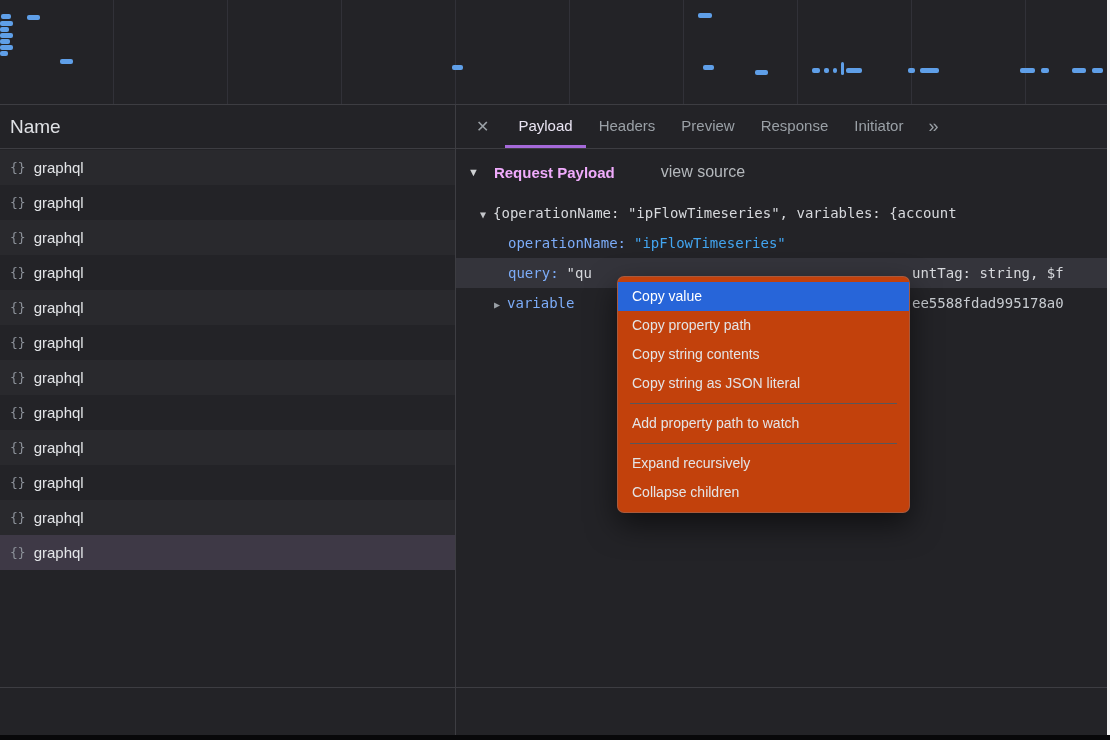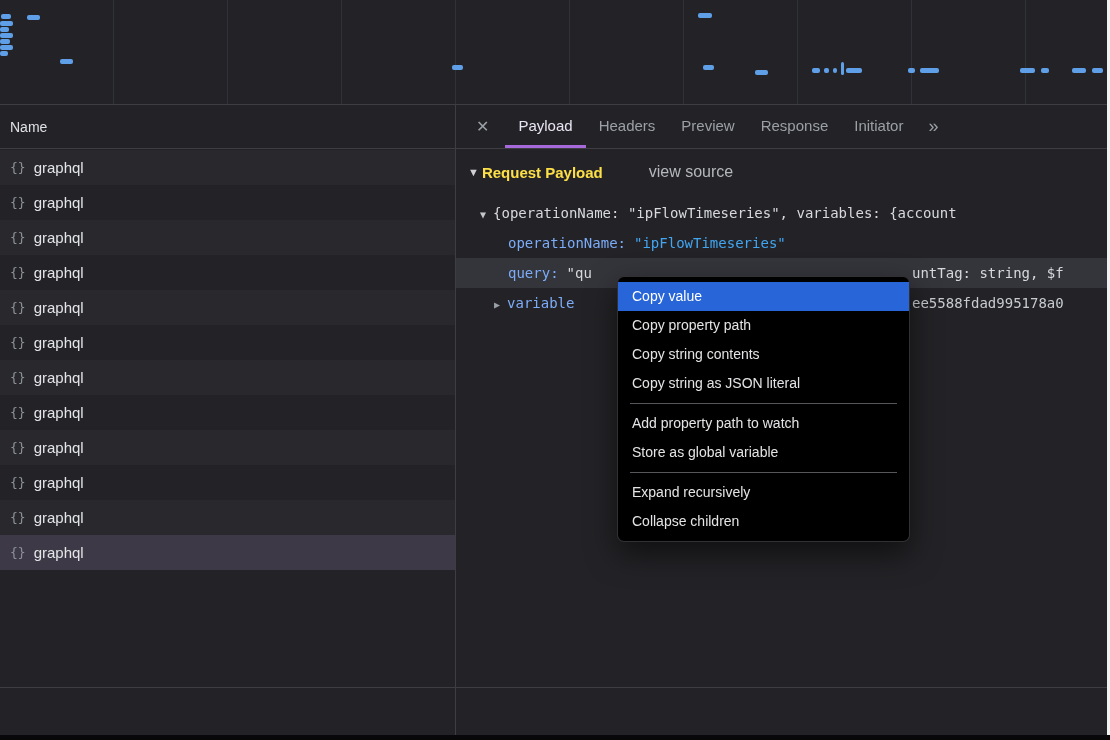--- a/index.html
+++ b/index.html
@@ -7,21 +7,21 @@
     position:relative;width:1110px;height:740px;background:#232327;
     overflow:hidden;font-family:"Liberation Sans",sans-serif;color:#e8eaed;
     -webkit-font-smoothing:antialiased;
   }
   
   .overview{position:absolute;left:0;top:0;width:1107px;height:104px;border-bottom:1px solid var(--divider,#3d3d42);background:#232327;}
   .gridline{position:absolute;top:0;bottom:0;width:1px;background:#313138;}
   .ov-bar{position:absolute;border-radius:2px;background:var(--bar,#5f9fe8);}
   
   .name-header{position:absolute;left:0;top:105px;width:455px;height:44px;box-sizing:border-box;
-    border-bottom:1px solid var(--divider,#3d3d42);display:flex;align-items:center;padding-left:10px;font-size:14px;color:#dfe1e5;}
+    border-bottom:1px solid var(--divider,#3d3d42);display:flex;align-items:center;padding-left:10px;font-size:19px;color:#dfe1e5;}
   .tabs{position:absolute;left:456px;top:105px;right:3px;height:44px;box-sizing:border-box;
     border-bottom:1px solid var(--divider,#3d3d42);display:flex;align-items:stretch;}
   .close-x{display:flex;align-items:center;padding:0 16px 0 20px;color:#9aa0a6;font-size:16px;cursor:default;}
   .tab{display:flex;align-items:center;padding:0 13px;font-size:15px;color:#9aa0a6;
     box-sizing:border-box;border-bottom:3px solid transparent;cursor:default;}
   .tab.active{color:#e9e4f2;border-bottom-color:var(--accent,#a569d9);}
   .more-tabs{display:flex;align-items:center;padding:0 12px;color:#9aa0a6;font-size:18px;letter-spacing:-2px;}
   
   .request-list{position:absolute;left:0;top:150px;width:455px;}
   .req-row{height:35px;display:flex;align-items:center;padding-left:10px;box-sizing:border-box;font-size:15px;color:#e3e5e8;}
@@ -30,38 +30,38 @@
   .req-icon{font-family:"DejaVu Sans Mono",monospace;color:#8d929a;font-size:13px;margin-right:8px;}
   
   .v-divider{position:absolute;left:455px;top:105px;bottom:5px;width:1px;background:var(--divider,#3d3d42);}
   .h-divider{position:absolute;left:0;right:3px;top:687px;height:1px;background:var(--divider,#3d3d42);}
   .white-edge{position:absolute;right:0;top:0;bottom:5px;width:3px;background:#f2f2f2;}
   .bottom-bar{position:absolute;left:0;right:0;bottom:0;height:5px;background:#08080a;}
   
   .detail{position:absolute;left:456px;top:150px;right:3px;bottom:5px;overflow:hidden;}
   .payload-header{display:flex;align-items:center;height:44px;padding-left:12px;}
   .ph-tri{color:#cfd1d4;font-size:11px;margin-right:3px;}
-  .ph-title{font-weight:700;font-size:15px;color:#fde047;}
+  .ph-title{font-weight:700;font-size:15px;color:#f0abfc;margin-left:12px;}
   .view-source{margin-left:46px;font-size:16px;color:#b4b8bc;}
   .tree{position:relative;font-family:"DejaVu Sans Mono",monospace;font-size:14px;padding-top:4px;}
   .tree-row{position:relative;height:30px;line-height:30px;white-space:nowrap;}
   .tree-row.hl{background:#34343b;}
   .tri-open{color:#c4c6ca;font-size:10px;margin-right:7px;}
   .tri-closed{color:#9aa0a6;font-size:10px;margin-right:7px;}
   .indent1{padding-left:24px;}
   .indent2{padding-left:52px;}
   .indent3{padding-left:38px;}
   .k{color:var(--key,#7cacf8);margin-right:8px;}
   .v{color:var(--val,#42a5f0);}
   .plain{color:#d7d9dd;}
   .frag{position:absolute;left:456px;top:0;color:#d7d9dd;}
   .frag.dim{color:#c7cbd0;}
   
   .menu{position:absolute;left:617px;top:276px;width:293px;box-sizing:border-box;
-    background:#000000;border:1px solid rgba(130,130,136,.38);border-radius:7px;
+    background:#c2410c;border:1px solid rgba(130,130,136,.38);border-radius:7px;
     padding:5px 0;box-shadow:0 12px 30px rgba(0,0,0,.55);z-index:50;}
   .menu-item{height:29px;line-height:29px;padding:0 14px;font-size:14px;color:#e4e4e6;white-space:nowrap;cursor:default;}
   .menu-item.hl{background:var(--menuhl,#2765d9);color:#ffffff;}
   .menu-sep{height:1px;background:#57575b;margin:5px 12px;}
 </style>
 </head>
 <body>
 
 <div class="stage">
 
@@ -193,21 +193,20 @@
   <div class="v-divider"></div>
   <div class="h-divider"></div>
 
   <div class="menu" id="menu">
       <div class="menu-item hl">Copy value</div>
       <div class="menu-item">Copy property path</div>
       <div class="menu-item">Copy string contents</div>
       <div class="menu-item">Copy string as JSON literal</div>
       <div class="menu-sep"></div>
       <div class="menu-item">Add property path to watch</div>
-      <div class="menu-item">Store as global variable</div>
       <div class="menu-sep"></div>
       <div class="menu-item">Expand recursively</div>
       <div class="menu-item">Collapse children</div>
     </div>
 
   <div class="white-edge"></div>
   <div class="bottom-bar"></div>
 </div>
 
 </body></html>

